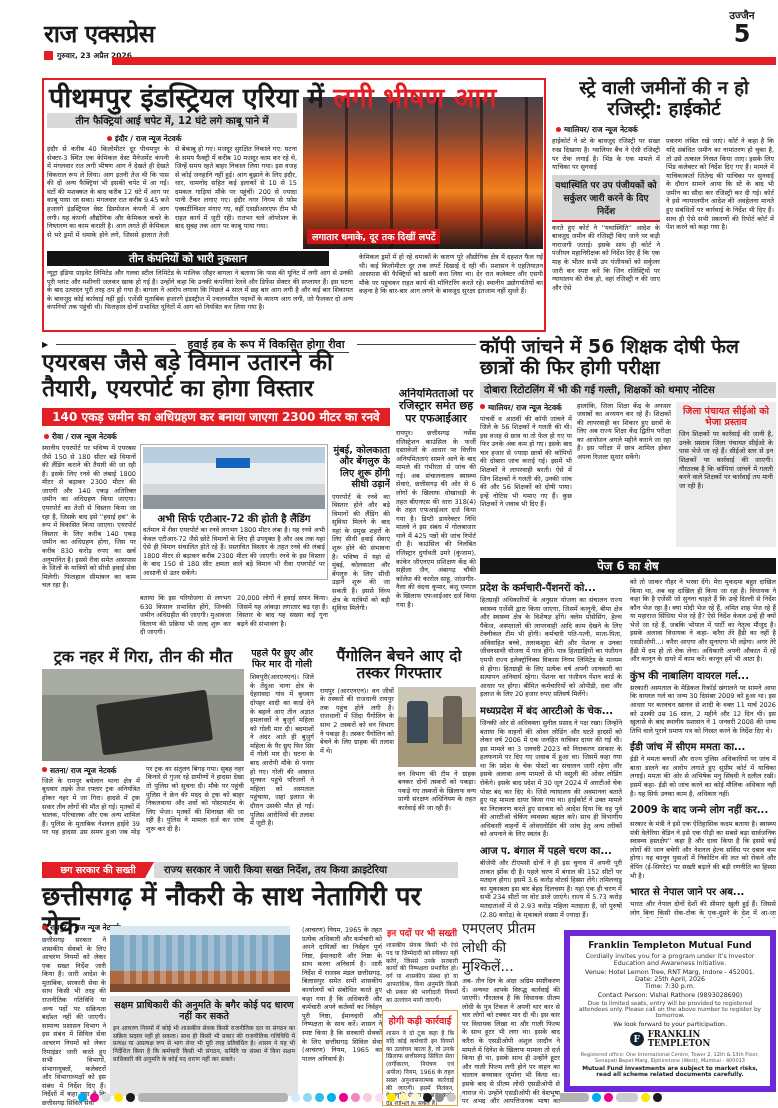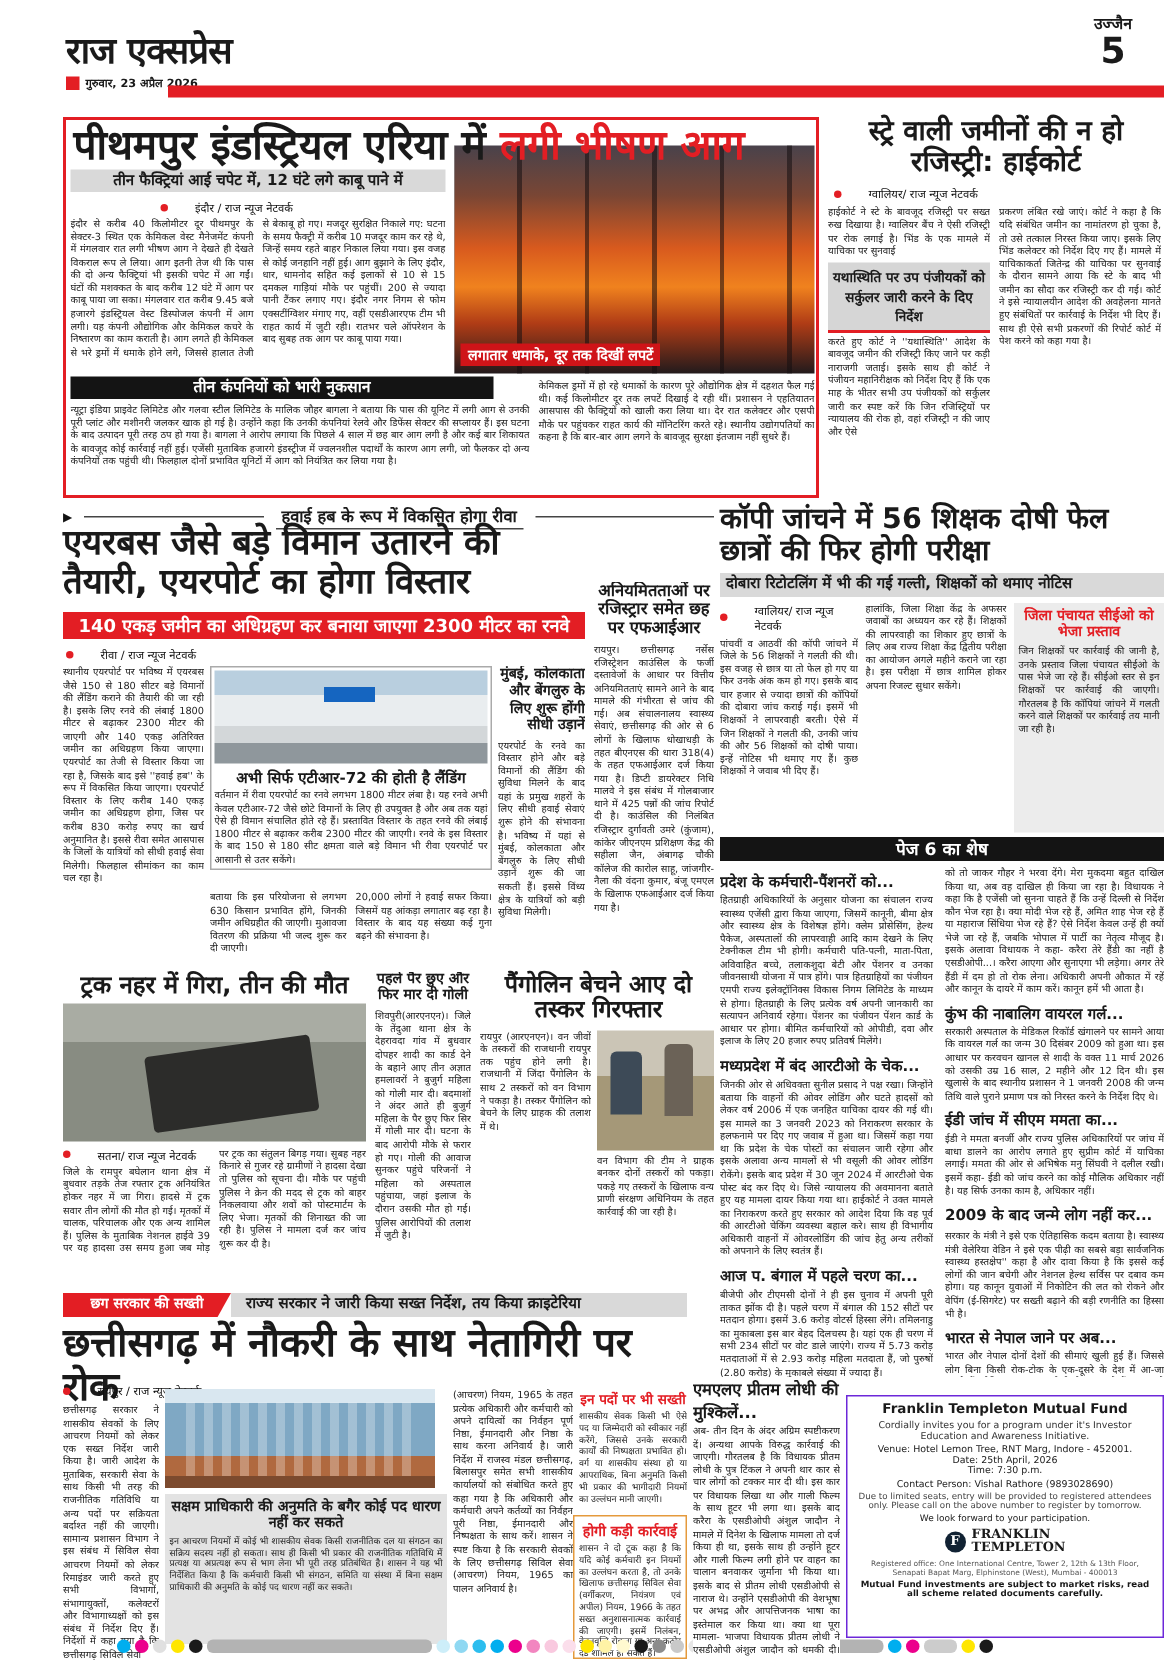--- a/index.html
+++ b/index.html
@@ -2,21 +2,21 @@
 <html><head>
 <meta charset="utf-8">
 <style>
   *{margin:0;padding:0;box-sizing:border-box}
   html,body{background:#f2f2f2}
   .page{position:relative;width:778px;height:1108px;background:#fff;margin:0 auto;overflow:hidden;
         font-family:"DejaVu Sans","Liberation Sans",sans-serif;color:#1a1a1a}
   .abs{position:absolute}
   .small{font-size:6.5px;line-height:1.32;text-align:justify;color:#222}
   .tiny{font-size:6px;line-height:1.3;text-align:justify;color:#222}
-  .byline{display:flex;align-items:center;gap:18px;font-size:7.5px;font-weight:normal;color:#111}
+  .byline{display:flex;align-items:center;gap:3px;font-size:7.5px;font-weight:bold;color:#111}
   .byline .bdot{width:5px;height:5px;border-radius:50%;background:#e31e24;flex:0 0 auto}
   .graystrip{background:#d9d9d9;font-weight:bold}
   .redstrip{background:#e31e24;color:#fff;font-weight:bold}
   .blackbanner{background:#141414;color:#fff;font-weight:bold;text-align:center}
   .ovh{overflow:hidden}
   
   .masthead-name{font-size:24px;font-weight:800;letter-spacing:-.5px}
   .section-title{font-size:36px;font-weight:800;text-align:center;letter-spacing:-1px}
   .redbar{background:#e31e24;height:8px}
   
@@ -170,25 +170,25 @@
         <div class="small">ईडी ने ममता बनर्जी और राज्य पुलिस अधिकारियों पर जांच में बाधा डालने का आरोप लगाते हुए सुप्रीम कोर्ट में याचिका लगाई। ममता की ओर से अभिषेक मनु सिंघवी ने दलील रखी। इसमें कहा- ईडी को जांच करने का कोई मौलिक अधिकार नहीं है। यह सिर्फ उनका काम है, अधिकार नहीं।</div>
         <div style="font-size:10px;font-weight:700;margin:4px 0 4px">2009 के बाद जन्मे लोग नहीं कर...</div>
         <div class="small">सरकार के मंत्री ने इसे एक ऐतिहासिक कदम बताया है। स्वास्थ्य मंत्री वेलेरिया वेडिन ने इसे एक पीढ़ी का सबसे बड़ा सार्वजनिक स्वास्थ्य हस्तक्षेप'' कहा है और दावा किया है कि इससे कई लोगों की जान बचेगी और नेशनल हेल्थ सर्विस पर दबाव कम होगा। यह कानून युवाओं में निकोटिन की लत को रोकने और वेपिंग (ई-सिगरेट) पर सख्ती बढ़ाने की बड़ी रणनीति का हिस्सा भी है।</div>
         <div style="font-size:10px;font-weight:800;margin:4px 0 2px">भारत से नेपाल जाने पर अब...</div>
         <div class="small">भारत और नेपाल दोनों देशों की सीमाएं खुली हुई हैं। जिससे लोग बिना किसी रोक-टोक के एक-दूसरे के देश में आ-जा सकते हैं। लेकिन अब हालात तेजी से बदल रहे हैं। भारत से नेपाल अब अपनी गाड़ी से जाना आसान नहीं है, जैसे कि पहले हुआ करता था। नेपाल में घुसते ही भारतीय गाड़ियों को रजिस्टर कराना जरूरी है। इसके साथ ही आपके पास गाड़ी से जुड़े दस्तावेज भी होने चाहिए।</div>
       </div>
     </div>
   </div>
 
   <div class="abs ovh" style="left:462px;top:918px;width:98px;height:186px;background:#fff;z-index:2">
-    <div style="font-size:11px;font-weight:700;margin-bottom:2px">एमएलए प्रीतम लोधी की मुश्किलें...</div>
+    <div style="font-size:14px;font-weight:400;margin-bottom:2px">एमएलए प्रीतम लोधी की मुश्किलें...</div>
     <div class="small">अब- तीन दिन के अंदर अग्रिम स्पष्टीकरण दें। अन्यथा आपके विरुद्ध कार्रवाई की जाएगी। गौरतलब है कि विधायक प्रीतम लोधी के पुत्र टिंकल ने अपनी थार कार से चार लोगों को टक्कर मार दी थी। इस कार पर विधायक लिखा था और गाली फिल्म के साथ हूटर भी लगा था। इसके बाद करैरा के एसडीओपी अंशुल जादौन ने मामले में दिनेश के खिलाफ मामला तो दर्ज किया ही था, इसके साथ ही उन्होंने हूटर और गाली फिल्म लगी होने पर वाहन का चालान बनवाकर जुर्माना भी किया था। इसके बाद से प्रीतम लोधी एसडीओपी से नाराज थे। उन्होंने एसडीओपी की वेशभूषा पर अभद्र और आपत्तिजनक भाषा का इस्तेमाल कर किया था। क्या था पूरा मामला- भाजपा विधायक प्रीतम लोधी ने एसडीओपी अंशुल जादौन को धमकी दी। वीडियो में वे कह रहे हैं कि करैरा के एसडीओपी के बदले को 10 हजार लोगों...</div>
   </div>
 
-  <div class="abs ovh" style="left:564px;top:930px;width:212px;height:162px;border:1px solid #6d28d9;background:#fff;z-index:3;padding:4px;text-align:center">
+  <div class="abs ovh" style="left:564px;top:930px;width:212px;height:162px;border:6px solid #6d28d9;background:#fff;z-index:3;padding:4px;text-align:center">
     <div style="font-size:9px;font-weight:800">Franklin Templeton Mutual Fund</div>
     <div style="font-size:6.3px;margin-top:2px;color:#333">Cordially invites you for a program under it's Investor Education and Awareness Initiative.</div>
     <div style="font-size:6.3px;margin-top:2px">Venue: Hotel Lemon Tree, RNT Marg, Indore - 452001.</div>
     <div style="font-size:6.3px">Date: 25th April, 2026</div>
     <div style="font-size:6.3px">Time: 7:30 p.m.</div>
     <div style="font-size:6.3px;margin-top:2px">Contact Person: Vishal Rathore (9893028690)</div>
     <div style="font-size:5.8px;margin-top:2px;color:#444">Due to limited seats, entry will be provided to registered attendees only. Please call on the above number to register by tomorrow.</div>
     <div style="font-size:6px;margin-top:2px">We look forward to your participation.</div>
     <div style="display:flex;align-items:center;justify-content:center;gap:4px;margin-top:3px">
       <span style="width:14px;height:14px;border-radius:50%;background:#123;color:#fff;display:inline-flex;align-items:center;justify-content:center;font-family:'DejaVu Serif',serif;font-size:9px;font-weight:bold">F</span>

